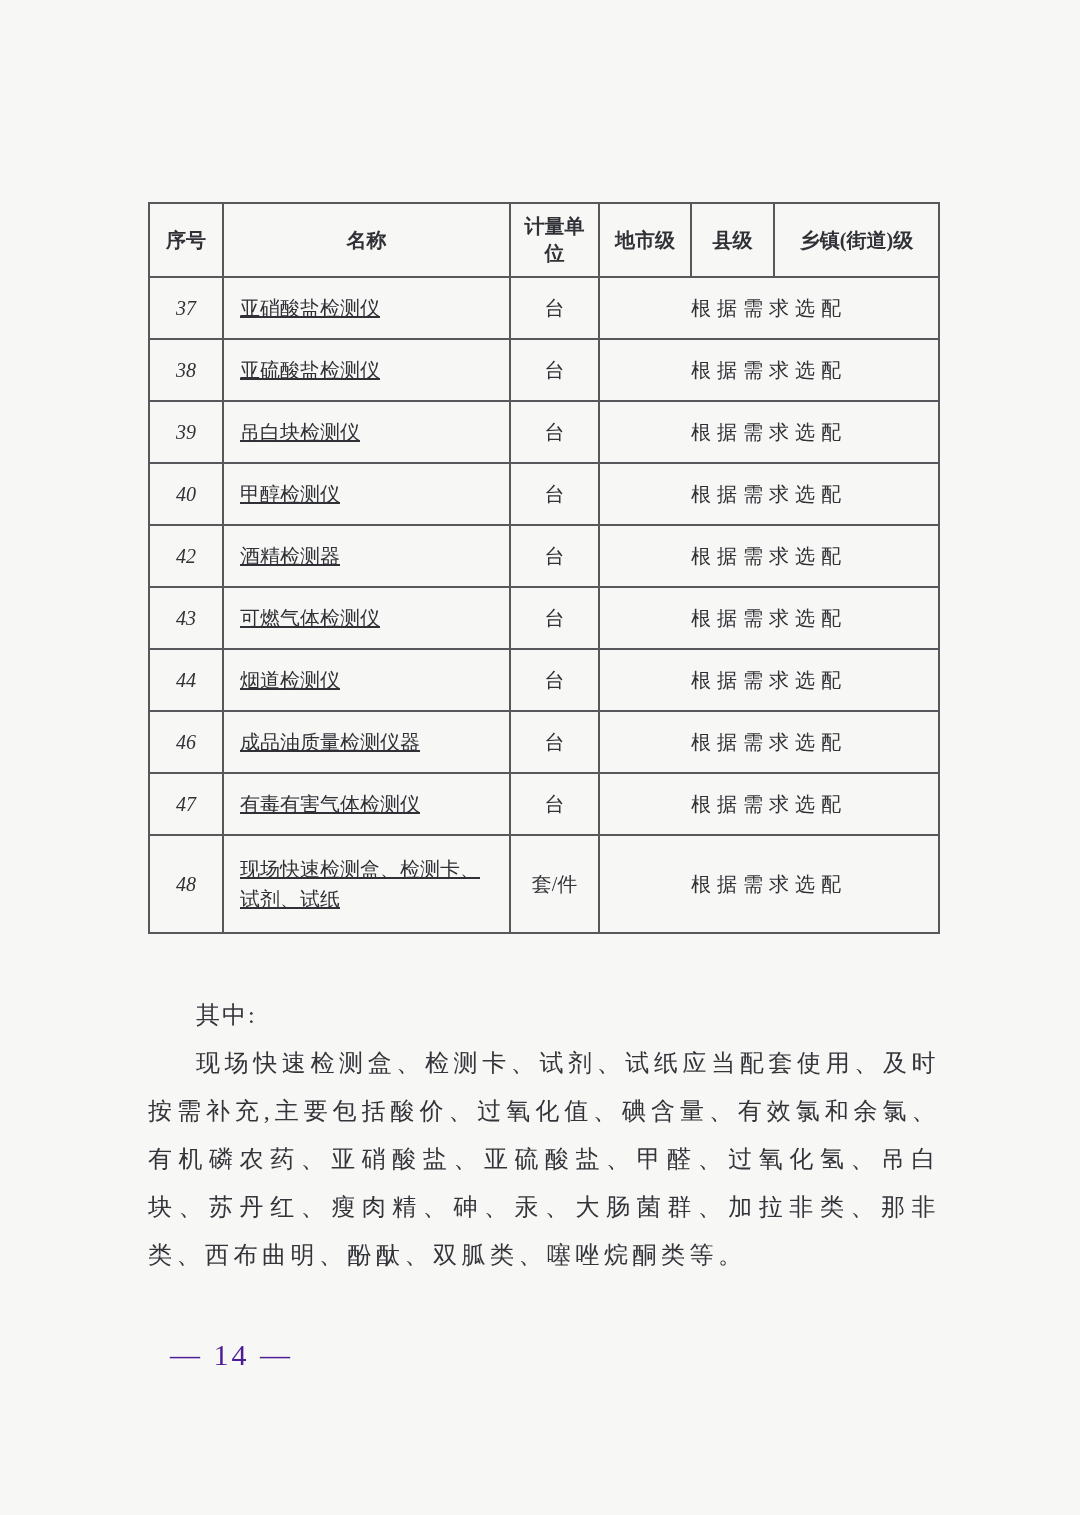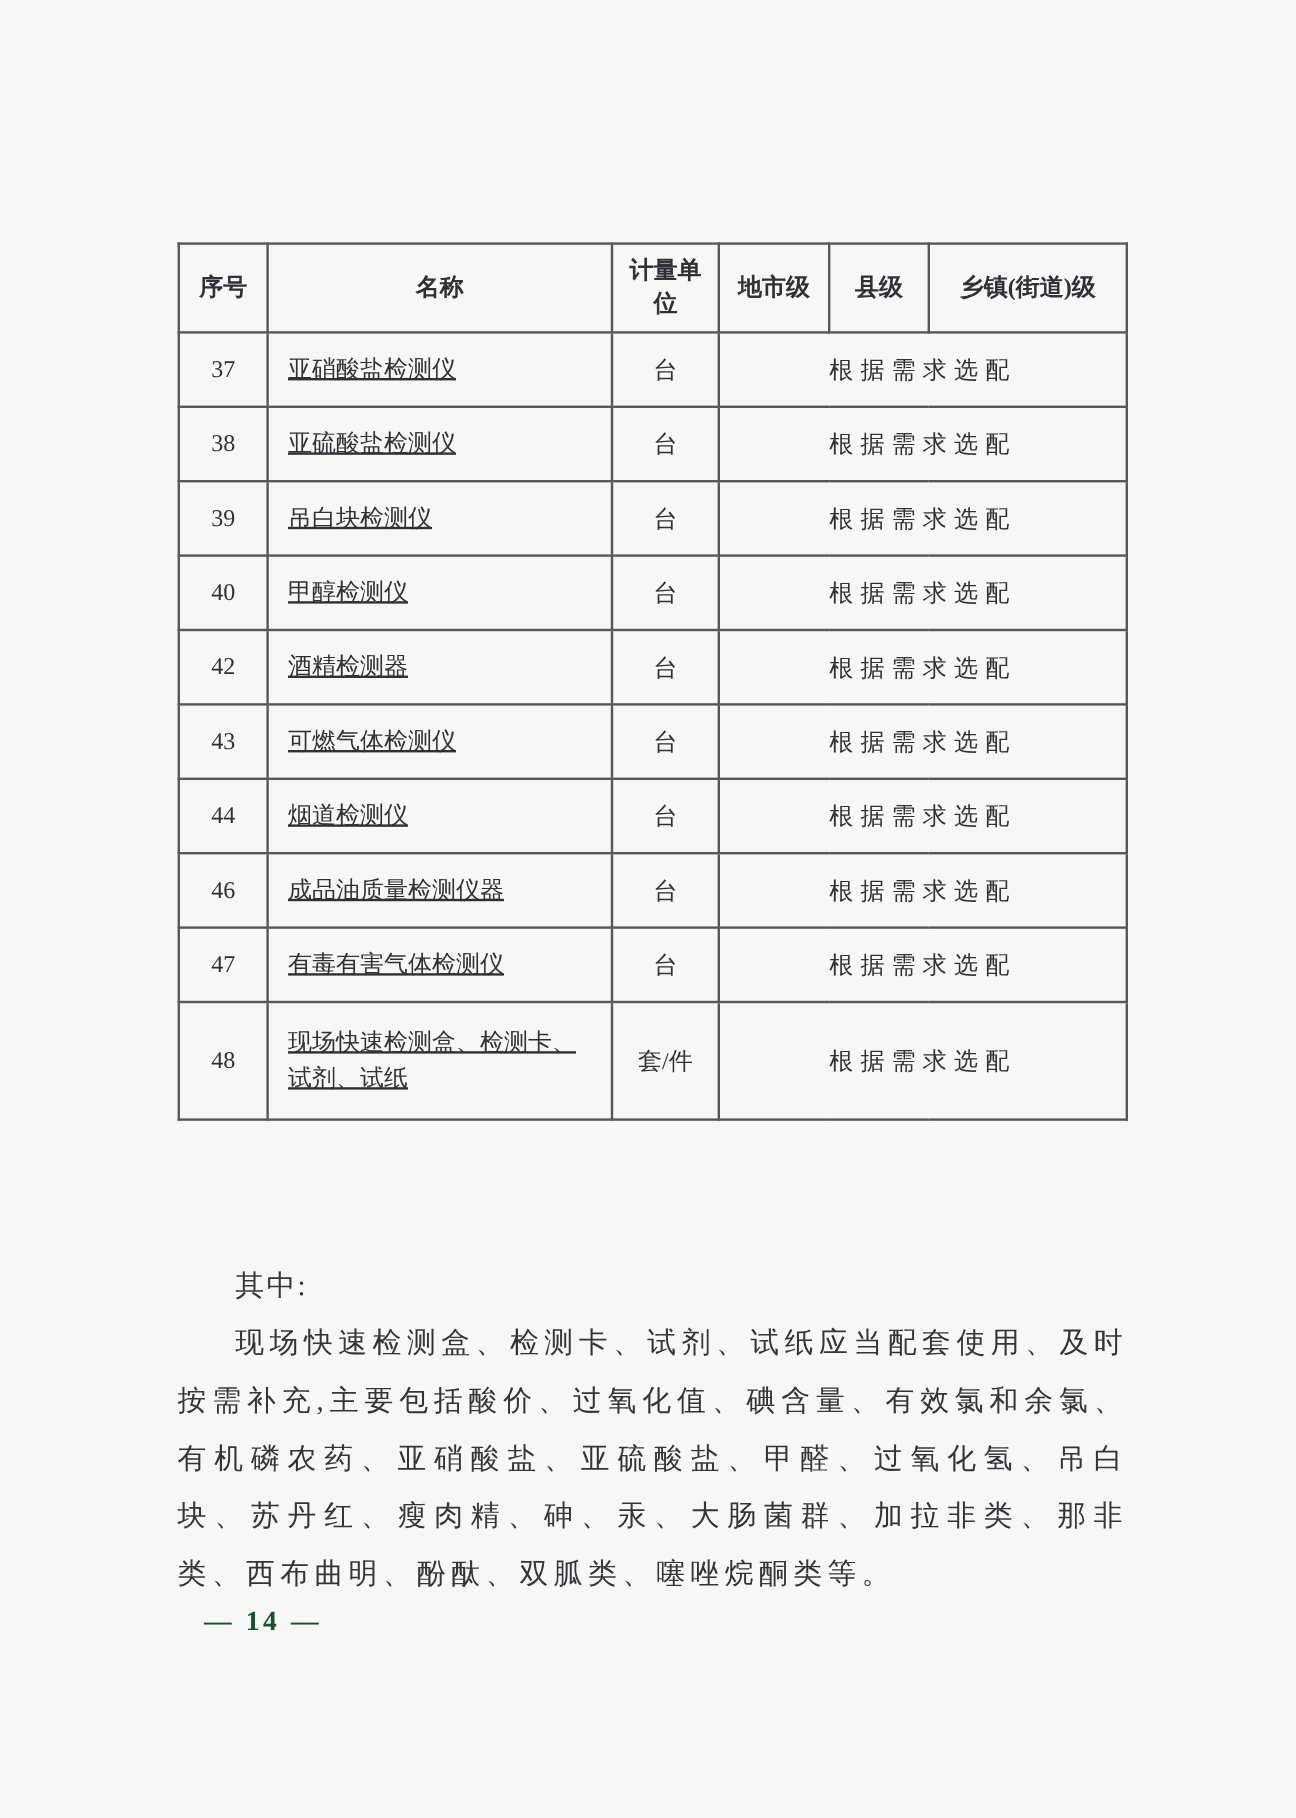--- a/index.html
+++ b/index.html
@@ -30,50 +30,49 @@
   }
   .doc-table th {
     font-weight: bold;
     text-align: center;
     padding: 0 8px;
     line-height: 1.35;
   }
   .hrow { height: 74px; padding-left: 29px; }
   .drow { height: 62px; }
   .drow-last { height: 98px; }
-  .c-no   { text-align: center; font-family: "Liberation Serif", "DejaVu Serif", serif; }
+  .c-no   { text-align: center; font-family: "Liberation Serif", "DejaVu Serif", serif; font-style: italic; }
   .c-name { text-align: left; padding: 4px 14px 4px 16px; line-height: 1.5; text-decoration: underline; }
   .c-unit { text-align: center; }
   .c-cfg  { text-align: center; letter-spacing: 6px; }
   .notes {
     position: absolute;
-    top: 1048px;
+    top: 991px;
     left: 148px;
     width: 792px;
     font-size: 24px;
     line-height: 48px;
     color: #34353a;
   }
   .notes-lead {
     text-indent: 2em;
     letter-spacing: 2px;
   }
   .notes-para {
     text-indent: 2em;
     text-align: justify;
     letter-spacing: 4.5px;
   }
   .page-number {
     position: absolute;
     top: 1338px;
     left: 170px;
-    font-size: 23px;
+    font-size: 30px;
     letter-spacing: 3px;
-    color: #14532d;
-    font-weight: bold;
+    color: #4c1d95;
   }
 </style>
 </head>
 <body>
 
 <div class="page">
 
   <table class="doc-table">
     <colgroup>
       <col style="width:74px">

